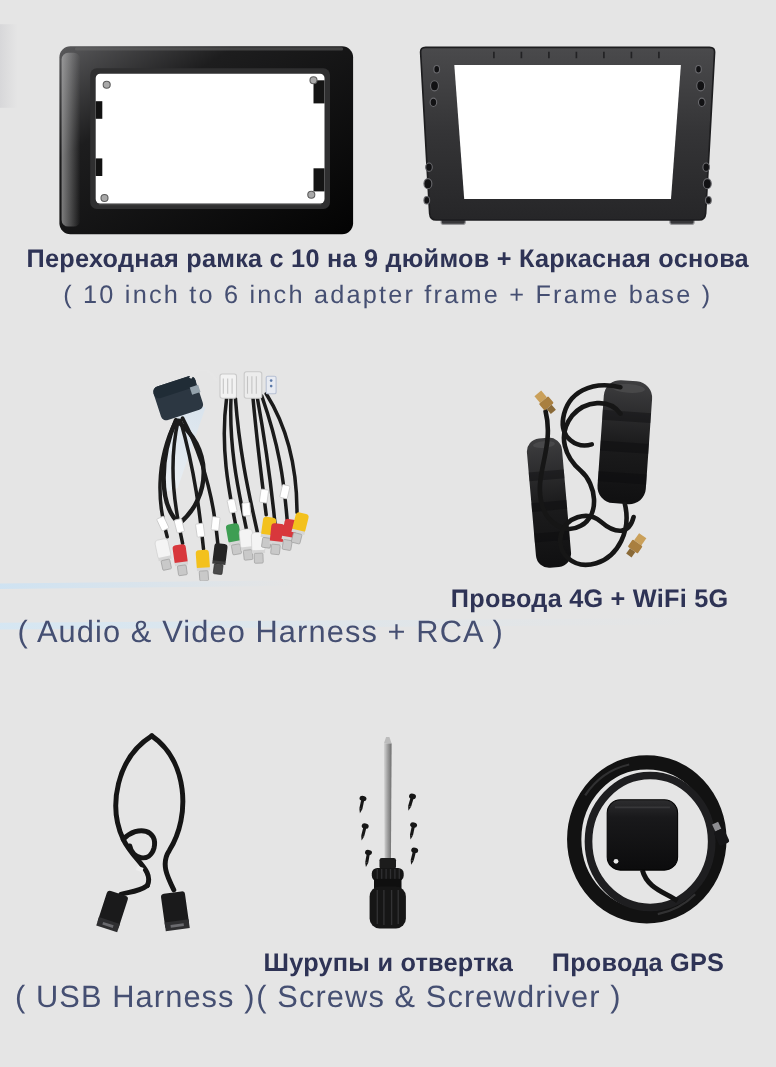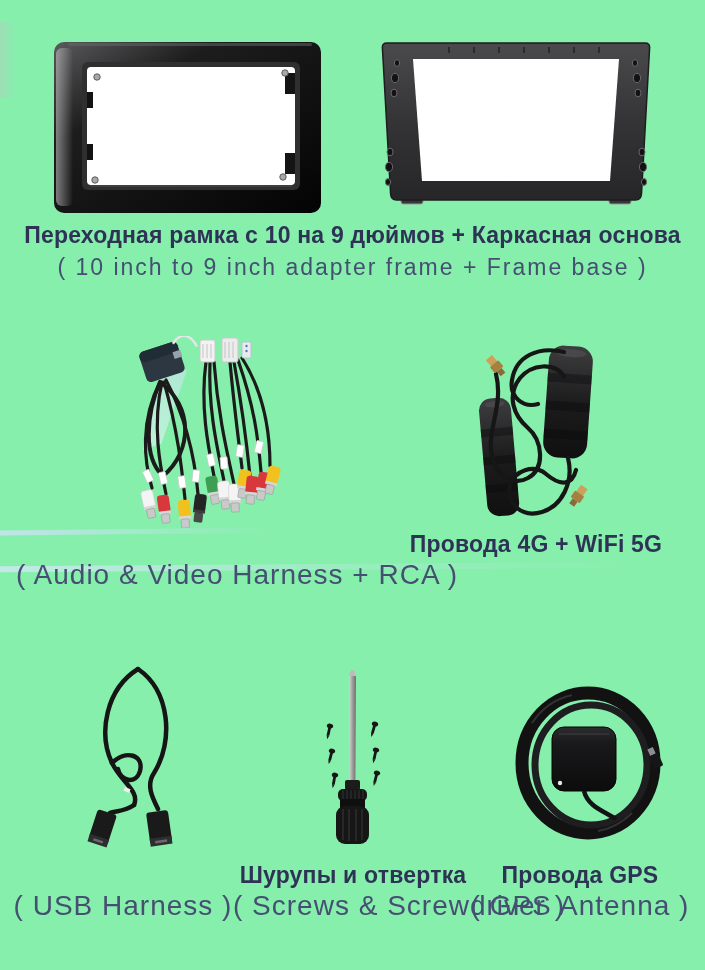--- a/index.html
+++ b/index.html
@@ -1,17 +1,17 @@
 <!DOCTYPE html>
 <html><head>
 <meta charset="utf-8">
 <style>
   html,body { margin:0; padding:0; background:#ffffff; }
   .canvas {
-    position:relative; width:705px; height:970px; background:#86efac;
+    position:relative; width:705px; height:970px; background:#e5e5e5;
     overflow:hidden; font-family:"Liberation Sans", sans-serif;
   }
   .img { position:absolute; }
   .decor { position:absolute; pointer-events:none; }
   .t {
     position:absolute; text-align:center; font-weight:700;
     color:#2e3355; font-size:23px; letter-spacing:0.2px; line-height:28px;
     white-space:nowrap;
   }
   .s {
@@ -96,21 +96,21 @@
       <ellipse cx="258" cy="23" rx="2.6" ry="3.4"></ellipse>
       <ellipse cx="260" cy="38" rx="3.6" ry="4.6"></ellipse>
       <ellipse cx="261" cy="53" rx="3" ry="3.8"></ellipse>
       <ellipse cx="265" cy="112" rx="3" ry="3.8"></ellipse>
       <ellipse cx="266" cy="127" rx="3.6" ry="4.6"></ellipse>
       <ellipse cx="267" cy="142" rx="2.6" ry="3.4"></ellipse>
     </g>
   </svg>
 
   <div class="t" style="left:0;top:221px;width:705px">Переходная рамка с 10 на 9 дюймов + Каркасная основа</div>
-  <div class="s s-lg" style="left:0;top:253px;width:705px">( 10 inch to 9 inch adapter frame + Frame base )</div>
+  <div class="s s-lg" style="left:0;top:253px;width:705px">( 10 inch to 6 inch adapter frame + Frame base )</div>
 
   <svg class="img" style="left:138px;top:336px;width:152px;height:192px" viewBox="0 0 152 192">
 
     <g fill="none" stroke="#1b1b1b" stroke-width="3.2" stroke-linecap="round">
       <path d="M22,46 C 55,70 55,115 25,140 C 5,122 8,78 22,46" stroke-width="4"></path>
       <path d="M22,46 C 2,85 6,125 14,152"></path>
       <path d="M24,46 C 14,90 22,130 28,158"></path>
       <path d="M26,46 C 40,95 44,135 47,163"></path>
       <path d="M28,44 C 52,90 58,135 60,158"></path>
       <path d="M68,26 C 62,70 70,110 76,140"></path>
@@ -346,15 +346,14 @@
       <rect x="40" y="44" width="64" height="64" rx="12" fill="url(#gPuck)" stroke="#050505"></rect>
       <path d="M47,51 H97" stroke="#3a3a3c" stroke-width="1.5" opacity="0.9"></path>
       <circle cx="48" cy="100" r="2.2" fill="#e8e8e8"></circle>
     </g>
   </svg>
 
   <div class="s" style="left:13px;top:892px;width:220px">( USB Harness )</div>
   <div class="t" style="left:233px;top:861px;width:240px">Шурупы и отвертка</div>
   <div class="s" style="left:233px;top:892px;width:240px">( Screws &amp; Screwdriver )</div>
   <div class="t" style="left:470px;top:861px;width:220px">Провода GPS</div>
-  <div class="s" style="left:470px;top:892px;width:220px">( GPS Antenna )</div>
 
 </div>
 
 </body></html>

